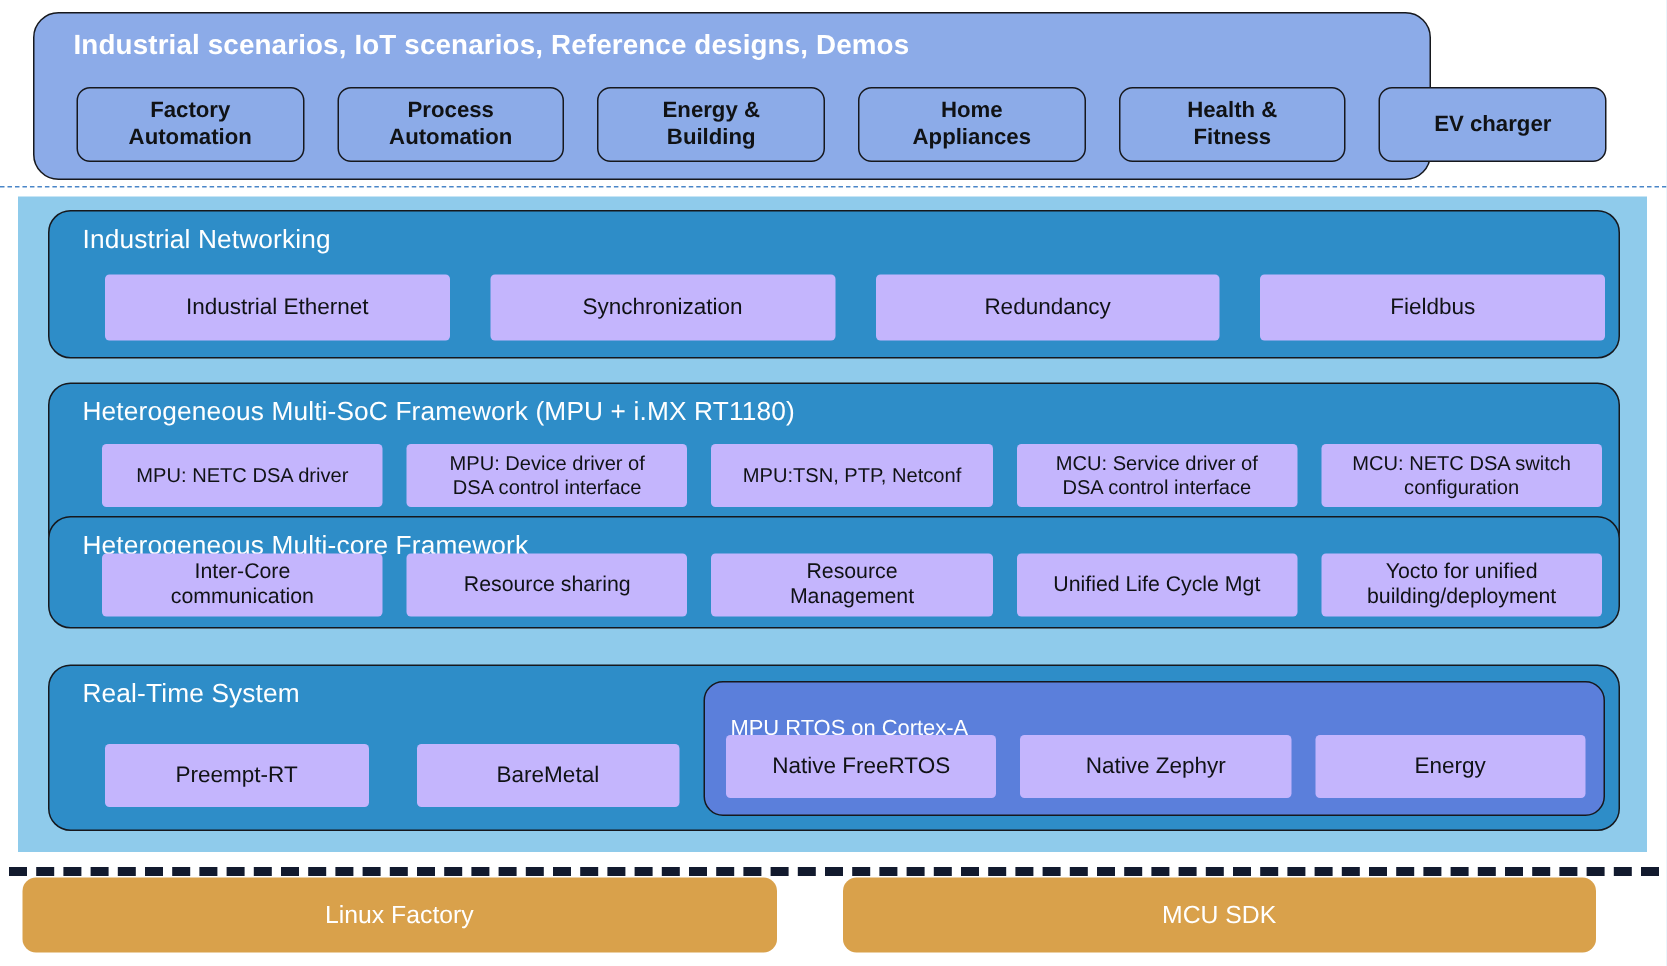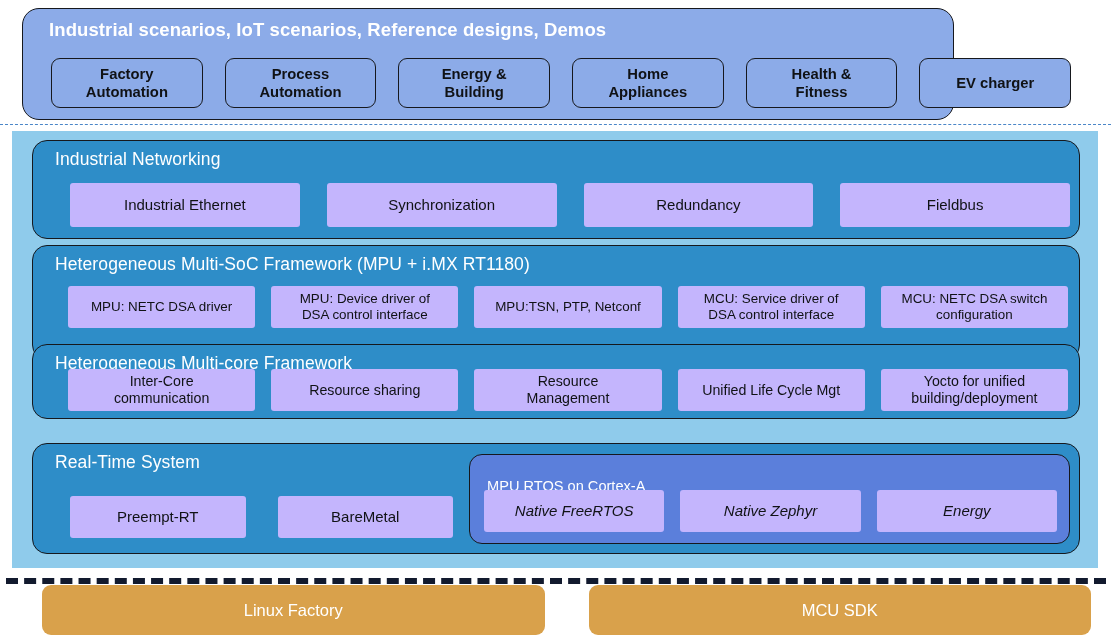--- a/index.html
+++ b/index.html
@@ -94,21 +94,21 @@
 
   .layer {
     position: absolute;
     left: 20px;
     width: 1048px;
     background: #2e8dc8;
     border: 1.7px solid #16181d;
     border-radius: 15px;
   }
   .layer.l-net   { top: 9px;   height: 99px; }
-  .layer.l-soc   { top: 114px; height: 115px; }
+  .layer.l-soc   { top: 124px; height: 115px; }
   .layer.l-core  { top: 213px; height: 75px; }
   .layer.l-rt    { top: 312px; height: 111px; }
 
   .layer-title {
     position: absolute;
     left: 22px;
     top: 8px;
     font-size: 17.5px;
     color: #ffffff;
     white-space: nowrap;
@@ -191,28 +191,27 @@
     color: #ffffff;
     white-space: nowrap;
     margin-top: 16px;
   }
   .row-rtos {
     left: 14px;
     top: 35px;
     width: 573px;
     height: 42px;
     gap: 16px;
-    font-style: italic;
   }
   .row-rtos .chip { flex: 1 1 0; font-size: 15px; line-height: 18px; }
 
   
   .bottom-row {
     position: absolute;
-    left: 42px;
+    left: 15px;
     top: 585px;
     width: 1049px;
     height: 50px;
     display: flex;
     gap: 44px;
   }
   .sdk-box {
     flex: 1 1 0;
     background: #d9a14b;
     border-radius: 9px;

